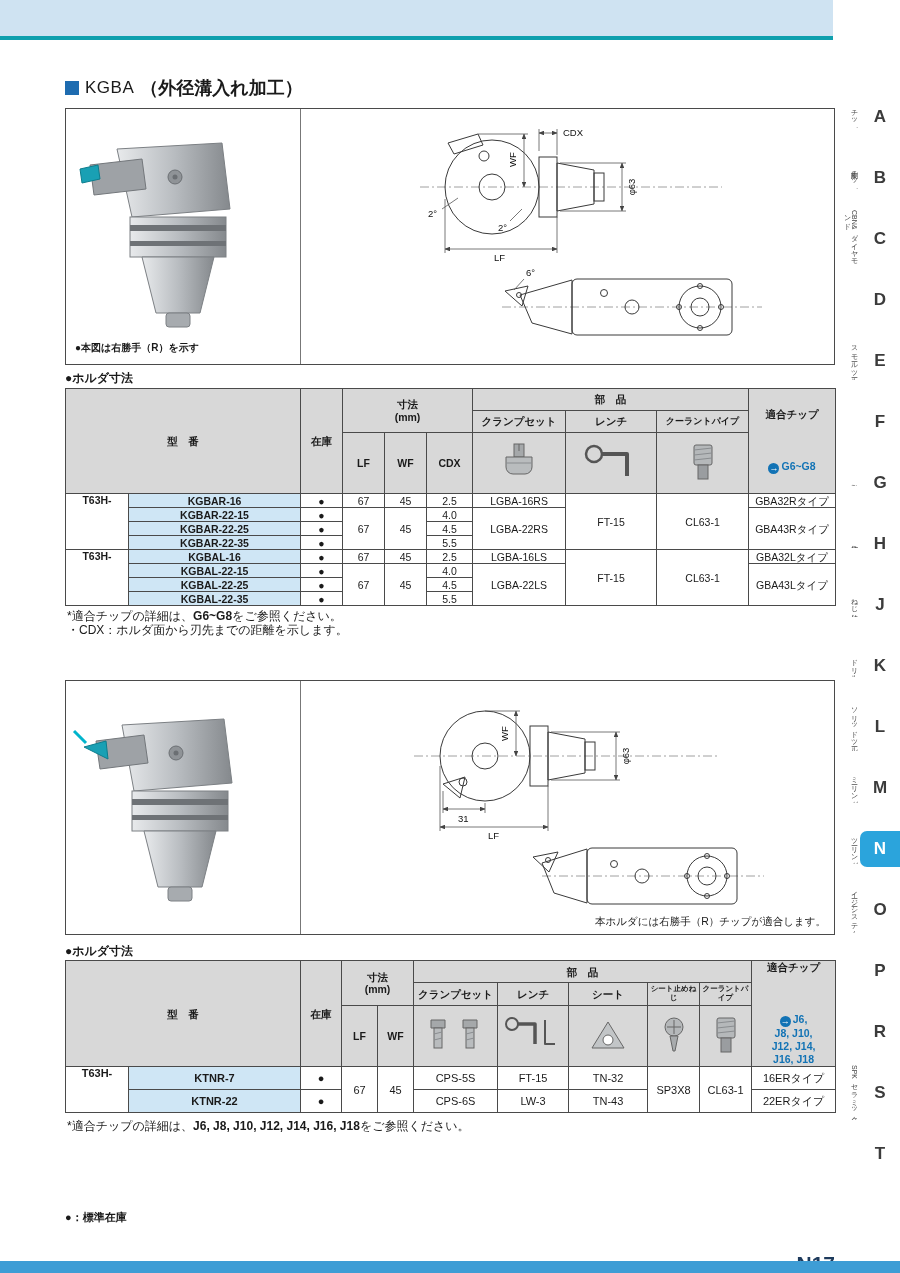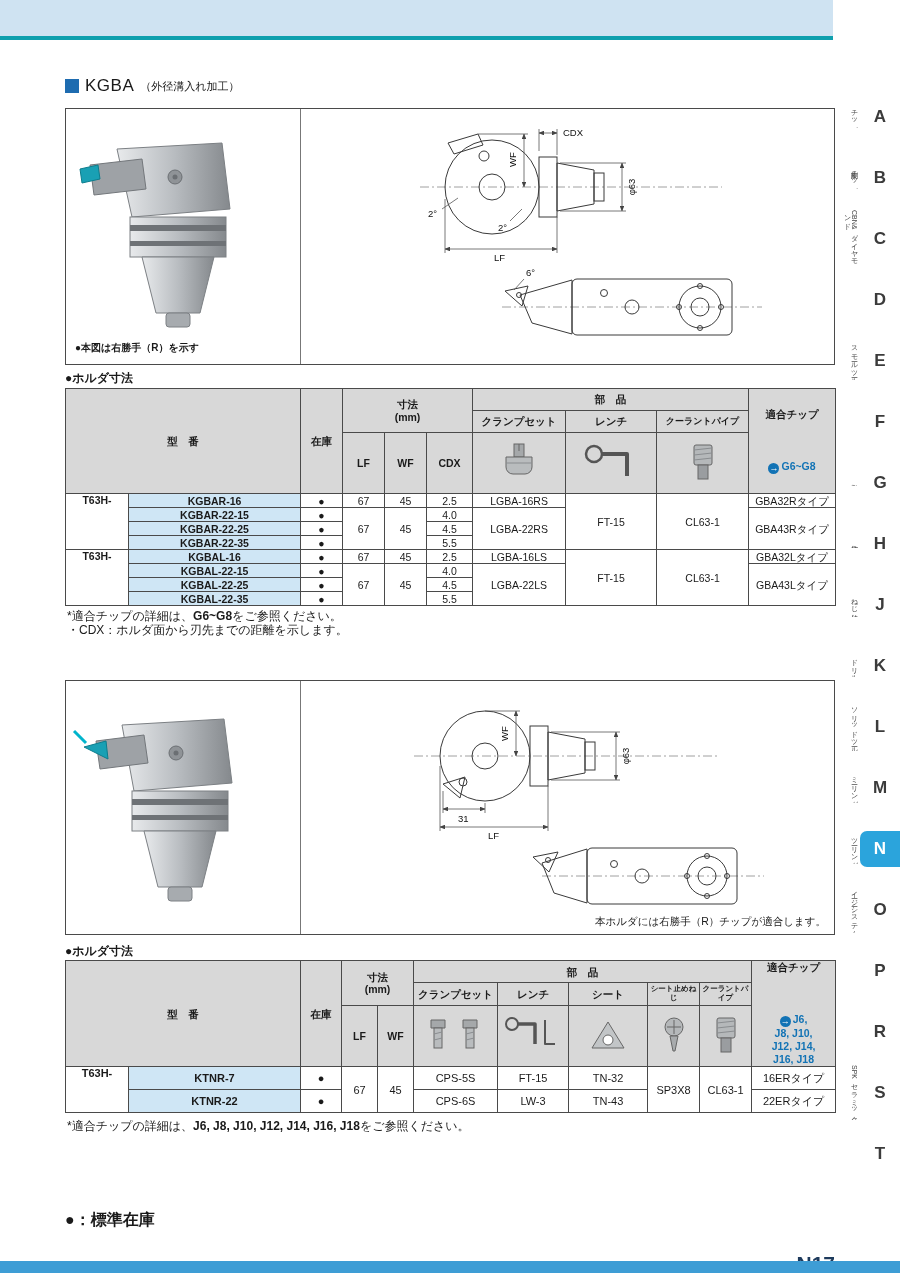--- a/index.html
+++ b/index.html
@@ -5,21 +5,21 @@
   html,body{margin:0;padding:0;background:#fff;}
   .page{position:relative;width:900px;height:1273px;background:#fff;overflow:hidden;
         font-family:"Liberation Sans","DejaVu Sans",sans-serif;color:#1a1a1a;}
   .topband{position:absolute;top:0;left:0;width:833px;height:36px;background:#cfe3f2;border-bottom:4px solid #0fa0ae;}
   .bottombar{position:absolute;bottom:0;left:0;width:900px;height:12px;background:#3e9dd5;}
 
   
   .sec-head{position:absolute;left:65px;display:flex;align-items:center;gap:6px;}
   .sec-square{width:14px;height:14px;background:#1e6cb0;}
   .sec-title{font-size:17px;font-weight:normal;letter-spacing:.5px;}
-  .sec-sub{font-size:11px;font-weight:normal;}
+  .sec-sub{font-size:18px;font-weight:bold;}
 
   .tbl-title{position:absolute;left:65px;font-size:12px;font-weight:bold;}
 
   
   .figbox{position:absolute;left:65px;width:770px;border:1.5px solid #4a4a4a;background:#fff;box-sizing:border-box;}
   .fig-left{position:absolute;left:0;top:0;width:235px;height:100%;border-right:1px solid #777;box-sizing:border-box;}
   .fig-right{position:absolute;left:236px;top:0;right:0;bottom:0;}
   .fig-note-left{position:absolute;left:9px;bottom:9px;font-size:10px;font-weight:bold;}
   .fig-note-right{position:absolute;right:8px;bottom:6px;font-size:10.5px;line-height:1.35;text-align:left;}
 
@@ -38,21 +38,21 @@
   td.model{background:#cfe6f5;text-align:left;padding-left:10px;font-weight:bold;}
   td.prefix{text-align:left;padding-left:4px;font-weight:bold;vertical-align:top;background:#fff;}
   tbody.t1 td.prefix{line-height:13px;}
   td.dot{font-size:9px;}
   td.chip{font-size:10px;}
   .blueref{color:#1273b5;font-weight:bold;font-size:10.5px;line-height:1.25;margin-top:40px;}
   .refarrow{display:inline-block;width:11px;height:11px;background:#1273b5;color:#fff;border-radius:50%;
             font-size:9px;line-height:11px;text-align:center;margin-right:2px;vertical-align:-1px;}
 
   .footnote{position:absolute;left:67px;font-size:12px;}
-  .stock-legend{position:absolute;left:65px;top:1210px;font-size:16px;font-weight:bold;}
+  .stock-legend{position:absolute;left:65px;top:1210px;font-size:11px;font-weight:bold;}
   .page-number{position:absolute;right:65px;top:1228px;font-size:21px;font-weight:bold;color:#1d3a5c;margin-top:24px;}
 
   
   .tabs{position:absolute;top:86px;right:0;width:90px;}
   .tab{height:61px;display:flex;align-items:center;justify-content:flex-end;}
   .tab-label{writing-mode:vertical-rl;font-size:7px;line-height:1;color:#444;max-height:58px;overflow:hidden;}
   .tab-letter{width:40px;height:36px;display:flex;align-items:center;justify-content:center;
               font-size:17px;font-weight:bold;color:#3b3b3b;margin-left:2px;}
   .tab.active .tab-letter{background:#2ba4dc;color:#fff;border-radius:7px 0 0 7px;}
 

